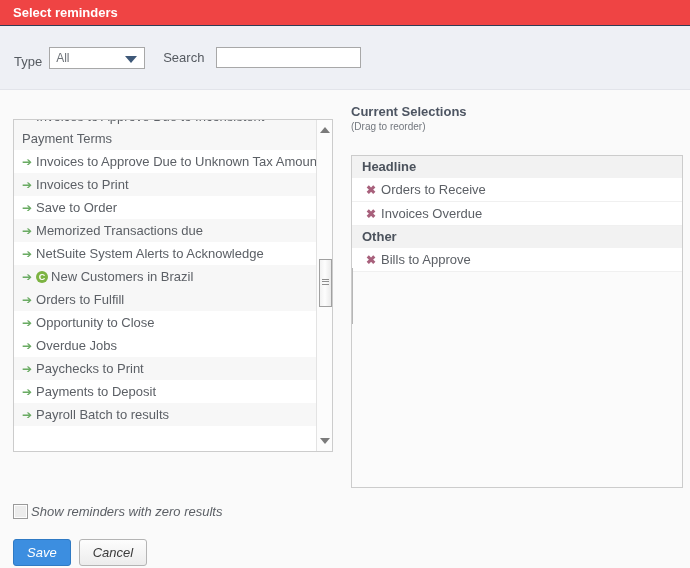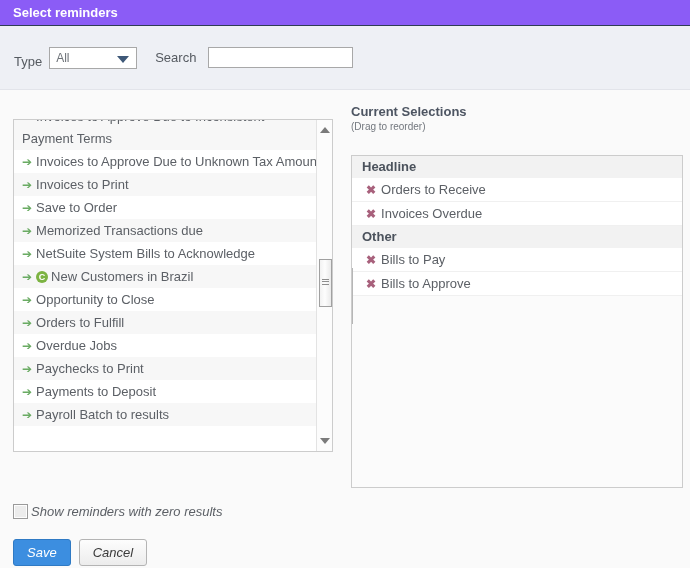--- a/index.html
+++ b/index.html
@@ -13,21 +13,21 @@
     font-family: "Liberation Sans", sans-serif;
     font-size: 13px;
     color: #4a4a4a;
     overflow: hidden;
     position: relative;
   }
 
   
   .titlebar {
     height: 26px;
-    background: #8b5cf6;
+    background: #ef4444;
     color: #ffffff;
     font-weight: bold;
     font-size: 13px;
     line-height: 26px;
     padding-left: 13px;
     box-sizing: border-box;
     border-bottom: 1px solid #2f3d55;
   }
 
   
@@ -40,21 +40,21 @@
     align-items: center;
     padding-left: 14px;
   }
   .filter-label {
     font-size: 13px;
     color: #555a60;
     margin-right: 7px;
     margin-top: 8px;
   }
   .select-box {
-    width: 88px;
+    width: 96px;
     height: 22px;
     border: 1px solid #a8a8a8;
     background: #ffffff;
     box-sizing: border-box;
     display: flex;
     align-items: center;
     position: relative;
     padding-left: 6px;
     font-size: 12px;
     color: #6d7278;
@@ -312,24 +312,24 @@
 
   <div class="panel-left">
     <div class="spacer-sub"></div>
     <div class="listbox listbox-left">
       <div class="rows-left" id="available-rows">
           <div class="row alt two-line"><span class="arrow-icon">➔</span><span>Invoices to Approve Due to Inconsistent Payment Terms</span></div>
           <div class="row"><span class="arrow-icon">➔</span><span>Invoices to Approve Due to Unknown Tax Amount</span></div>
           <div class="row alt"><span class="arrow-icon">➔</span><span>Invoices to Print</span></div>
           <div class="row"><span class="arrow-icon">➔</span><span>Save to Order</span></div>
           <div class="row alt"><span class="arrow-icon">➔</span><span>Memorized Transactions due</span></div>
-          <div class="row"><span class="arrow-icon">➔</span><span>NetSuite System Bills to Acknowledge</span></div>
+          <div class="row"><span class="arrow-icon">➔</span><span>NetSuite System Alerts to Acknowledge</span></div>
           <div class="row alt"><span class="arrow-icon">➔</span><span class="c-badge">C</span><span>New Customers in Brazil</span></div>
+          <div class="row alt"><span class="arrow-icon">➔</span><span>Orders to Fulfill</span></div>
           <div class="row"><span class="arrow-icon">➔</span><span>Opportunity to Close</span></div>
-          <div class="row alt"><span class="arrow-icon">➔</span><span>Orders to Fulfill</span></div>
           <div class="row"><span class="arrow-icon">➔</span><span>Overdue Jobs</span></div>
           <div class="row alt"><span class="arrow-icon">➔</span><span>Paychecks to Print</span></div>
           <div class="row"><span class="arrow-icon">➔</span><span>Payments to Deposit</span></div>
           <div class="row alt"><span class="arrow-icon">➔</span><span>Payroll Batch to results</span></div>
         </div>
       <div class="scrollbar">
         <div class="sb-arrow sb-up"></div>
         <div class="sb-thumb">
           <div class="sb-grip"></div>
         </div>
@@ -340,21 +340,20 @@
 
   <div class="panel-right">
     <div class="panel-heading">Current Selections</div>
     <div class="panel-sub">(Drag to reorder)</div>
     <div class="listbox listbox-right">
       <div id="selection-rows">
           <div class="grp-header">Headline</div>
           <div class="sel-row"><span class="x-icon">✖</span><span>Orders to Receive</span></div>
           <div class="sel-row"><span class="x-icon">✖</span><span>Invoices Overdue</span></div>
           <div class="grp-header">Other</div>
-          <div class="sel-row"><span class="x-icon">✖</span><span>Bills to Pay</span></div>
           <div class="sel-row"><span class="x-icon">✖</span><span>Bills to Approve</span></div>
         </div>
       <div class="right-sliver"></div>
     </div>
   </div>
 </div>
 
 <div class="bottom">
   <div class="checkrow">
     <div class="checkbox">

